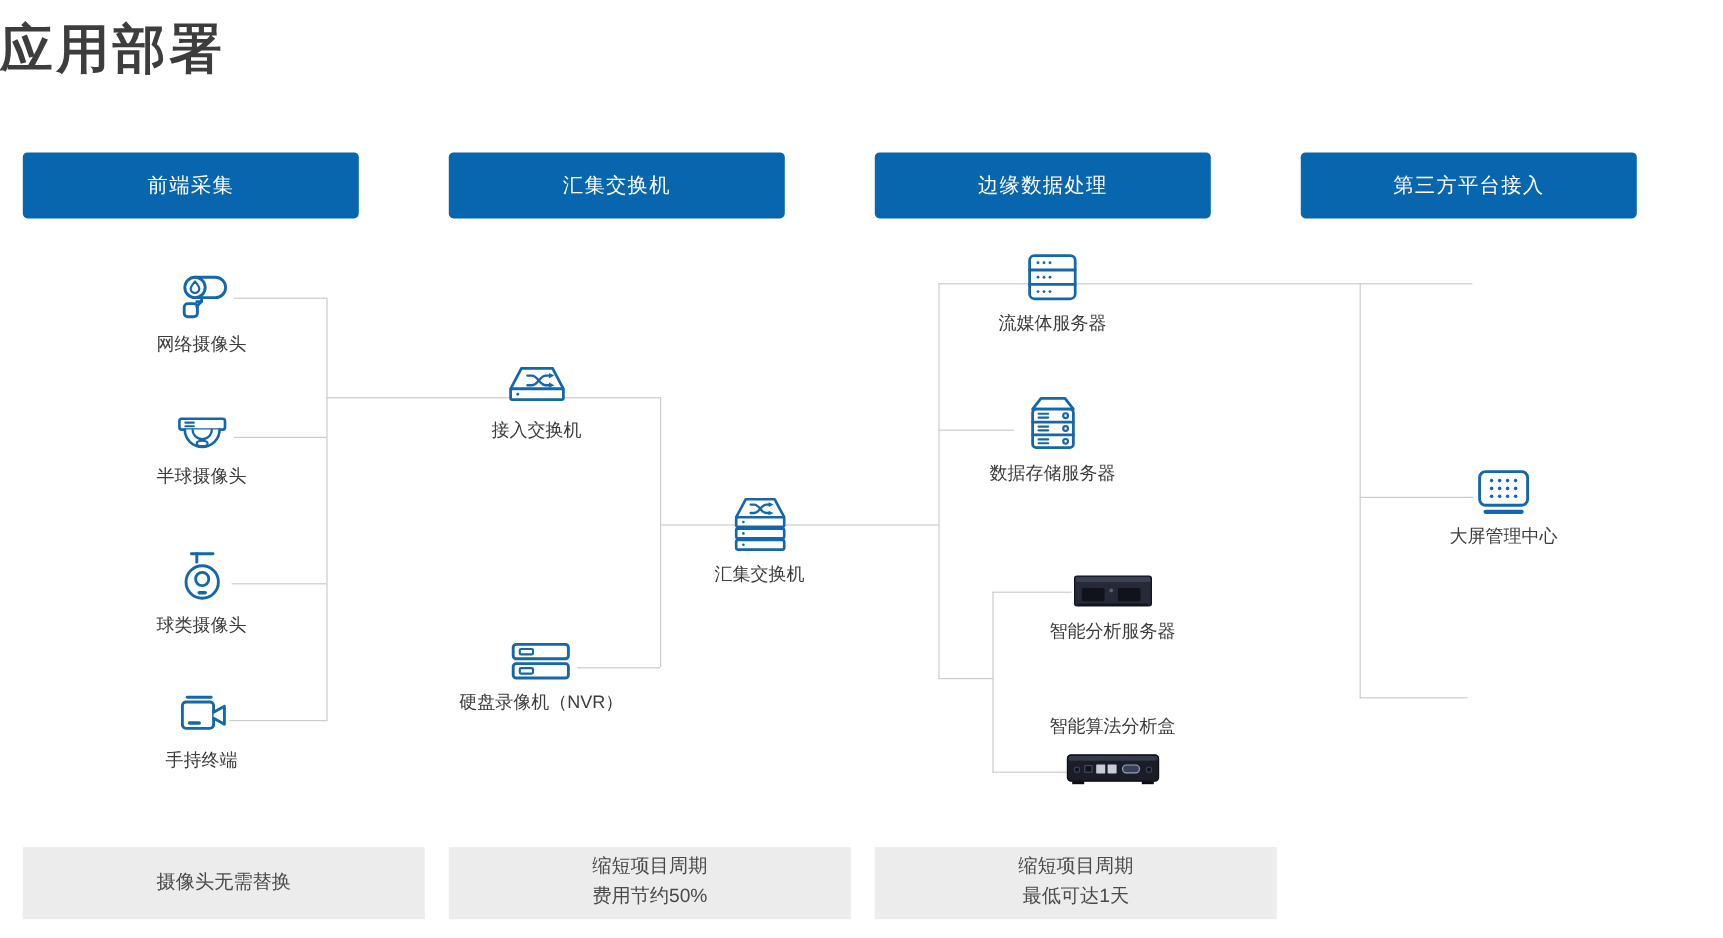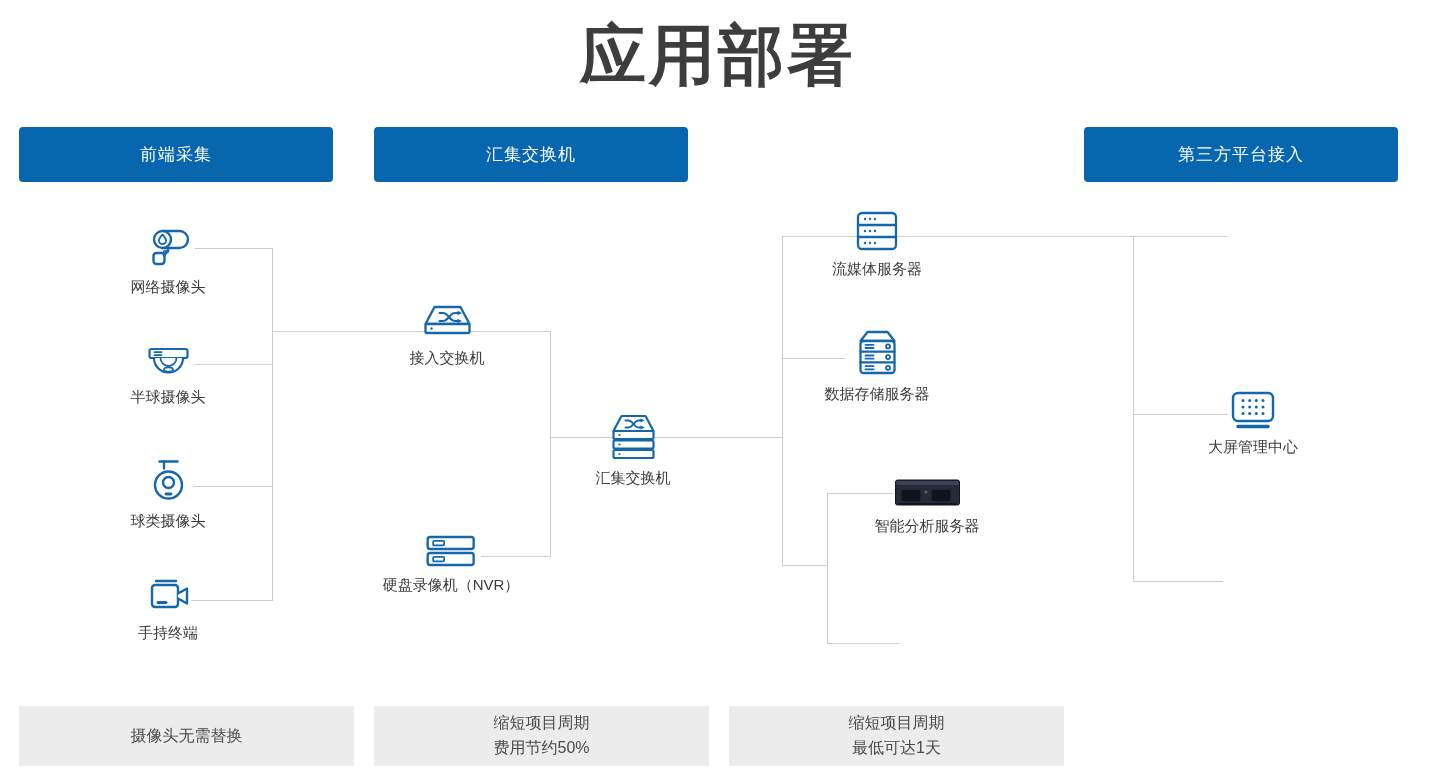--- a/index.html
+++ b/index.html
@@ -1,25 +1,25 @@
 <!DOCTYPE html>
 <html><head>
 <meta charset="utf-8">
 <style>
   html,body{margin:0;padding:0;background:#ffffff;}
   .canvas{
     position:relative;width:1436px;height:782px;overflow:hidden;background:#ffffff;
     font-family:"Liberation Sans","DejaVu Sans",sans-serif;
   }
   .title{
-    position:absolute;top:16px;left:0;width:100%;text-align:center;
-    font-size:66px;font-weight:700;color:#3d3d3d;letter-spacing:3px;line-height:1.2;
+    position:absolute;top:16px;left:0;width:100%;text-align:left;
+    font-size:44px;font-weight:700;color:#3d3d3d;letter-spacing:3px;line-height:1.2;
   }
   .col-header{
-    position:absolute;top:127px;width:314px;height:55px;background:#0766ae;border-radius:4px;
+    position:absolute;top:127px;width:280px;height:55px;background:#0766ae;border-radius:4px;
     color:#ffffff;font-size:17px;display:flex;align-items:center;justify-content:center;letter-spacing:1px;
   }
   .col-footer{
     position:absolute;top:706px;width:335px;height:60px;background:#ececec;
     color:#4a4a4a;font-size:16px;line-height:1.55;display:flex;flex-direction:column;
     align-items:center;justify-content:center;text-align:center;
   }
   .cline{position:absolute;background:#cccccc;}
   .cline.h{height:1px;}
   .cline.v{width:1px;}
@@ -32,20 +32,21 @@
 </style>
 </head>
 <body>
 
 <div class="canvas">
 
   <div class="title">应用部署</div>
 
   <div class="col-header" style="left:19px">前端采集</div>
   <div class="col-header" style="left:374px">汇集交换机</div>
+  <div class="col-header" style="left:729px">边缘数据处理</div>
   <div class="col-header" style="left:1084px">第三方平台接入</div>
 
   <div class="cline v" style="left:272px;top:248px;height:353px"></div>
   <div class="cline h" style="left:195px;top:248px;width:77px"></div>
   <div class="cline h" style="left:195px;top:364px;width:77px"></div>
   <div class="cline h" style="left:193px;top:486px;width:79px"></div>
   <div class="cline h" style="left:191px;top:600px;width:81px"></div>
   <div class="cline h" style="left:272px;top:331px;width:278px"></div>
   <div class="cline v" style="left:550px;top:331px;height:225px"></div>
   <div class="cline h" style="left:550px;top:437px;width:232px"></div>
@@ -202,20 +203,37 @@
         <rect x="2" y="4" width="62" height="4" fill="#3c4254"></rect>
         <rect x="7" y="13" width="19" height="11" rx="1.5" fill="#10131c"></rect>
         <rect x="37" y="13" width="19" height="11" rx="1.5" fill="#10131c"></rect>
         <circle cx="31.5" cy="15" r="1.6" fill="#566076"></circle>
         <rect x="4" y="26" width="58" height="2" fill="#11141f"></rect>
       </svg>
     </span>
     <span class="node-label">智能分析服务器</span>
   </div>
 
+  <div class="node label-top" style="left:927px;top:596px">
+    <span class="icon">
+      <svg width="80" height="34" viewBox="0 0 80 34">
+        <rect x="2" y="6" width="76" height="22" rx="3" fill="#1a1d27" stroke="#0c0e15"></rect>
+        <rect x="3" y="7" width="74" height="4" rx="1.5" fill="#343a4a"></rect>
+        <circle cx="10" cy="18.5" r="2.2" fill="#0d0f16" stroke="#3a4154"></circle>
+        <circle cx="70" cy="18.5" r="2.2" fill="#0d0f16" stroke="#3a4154"></circle>
+        <rect x="16.5" y="15" width="6" height="5.5" fill="#10131c" stroke="#434a5e"></rect>
+        <rect x="26" y="14" width="7.5" height="7.5" rx="0.5" fill="#c8cdd8"></rect>
+        <rect x="35.5" y="14" width="7.5" height="7.5" rx="0.5" fill="#c8cdd8"></rect>
+        <rect x="48" y="14.5" width="14" height="6.5" rx="3" fill="#39415a" stroke="#9aa3b8"></rect>
+        <rect x="6" y="28" width="10" height="2.5" fill="#0c0e15"></rect>
+        <rect x="64" y="28" width="10" height="2.5" fill="#0c0e15"></rect>
+      </svg>
+    </span>
+    <span class="node-label">智能算法分析盒</span>
+  </div>
 
 
   <div class="node" style="left:1253px;top:390px">
     <span class="icon">
       <svg width="46" height="40" viewBox="0 0 46 40" fill="none" stroke="#1567ac" stroke-width="2.4" stroke-linecap="round" stroke-linejoin="round">
         <rect x="3" y="3" width="40" height="28" rx="5" fill="#ffffff"></rect>
         <g fill="#1567ac" stroke="none">
           <circle cx="13" cy="10.5" r="1.5"></circle>
             <circle cx="19.7" cy="10.5" r="1.5"></circle>
             <circle cx="26.3" cy="10.5" r="1.5"></circle>

